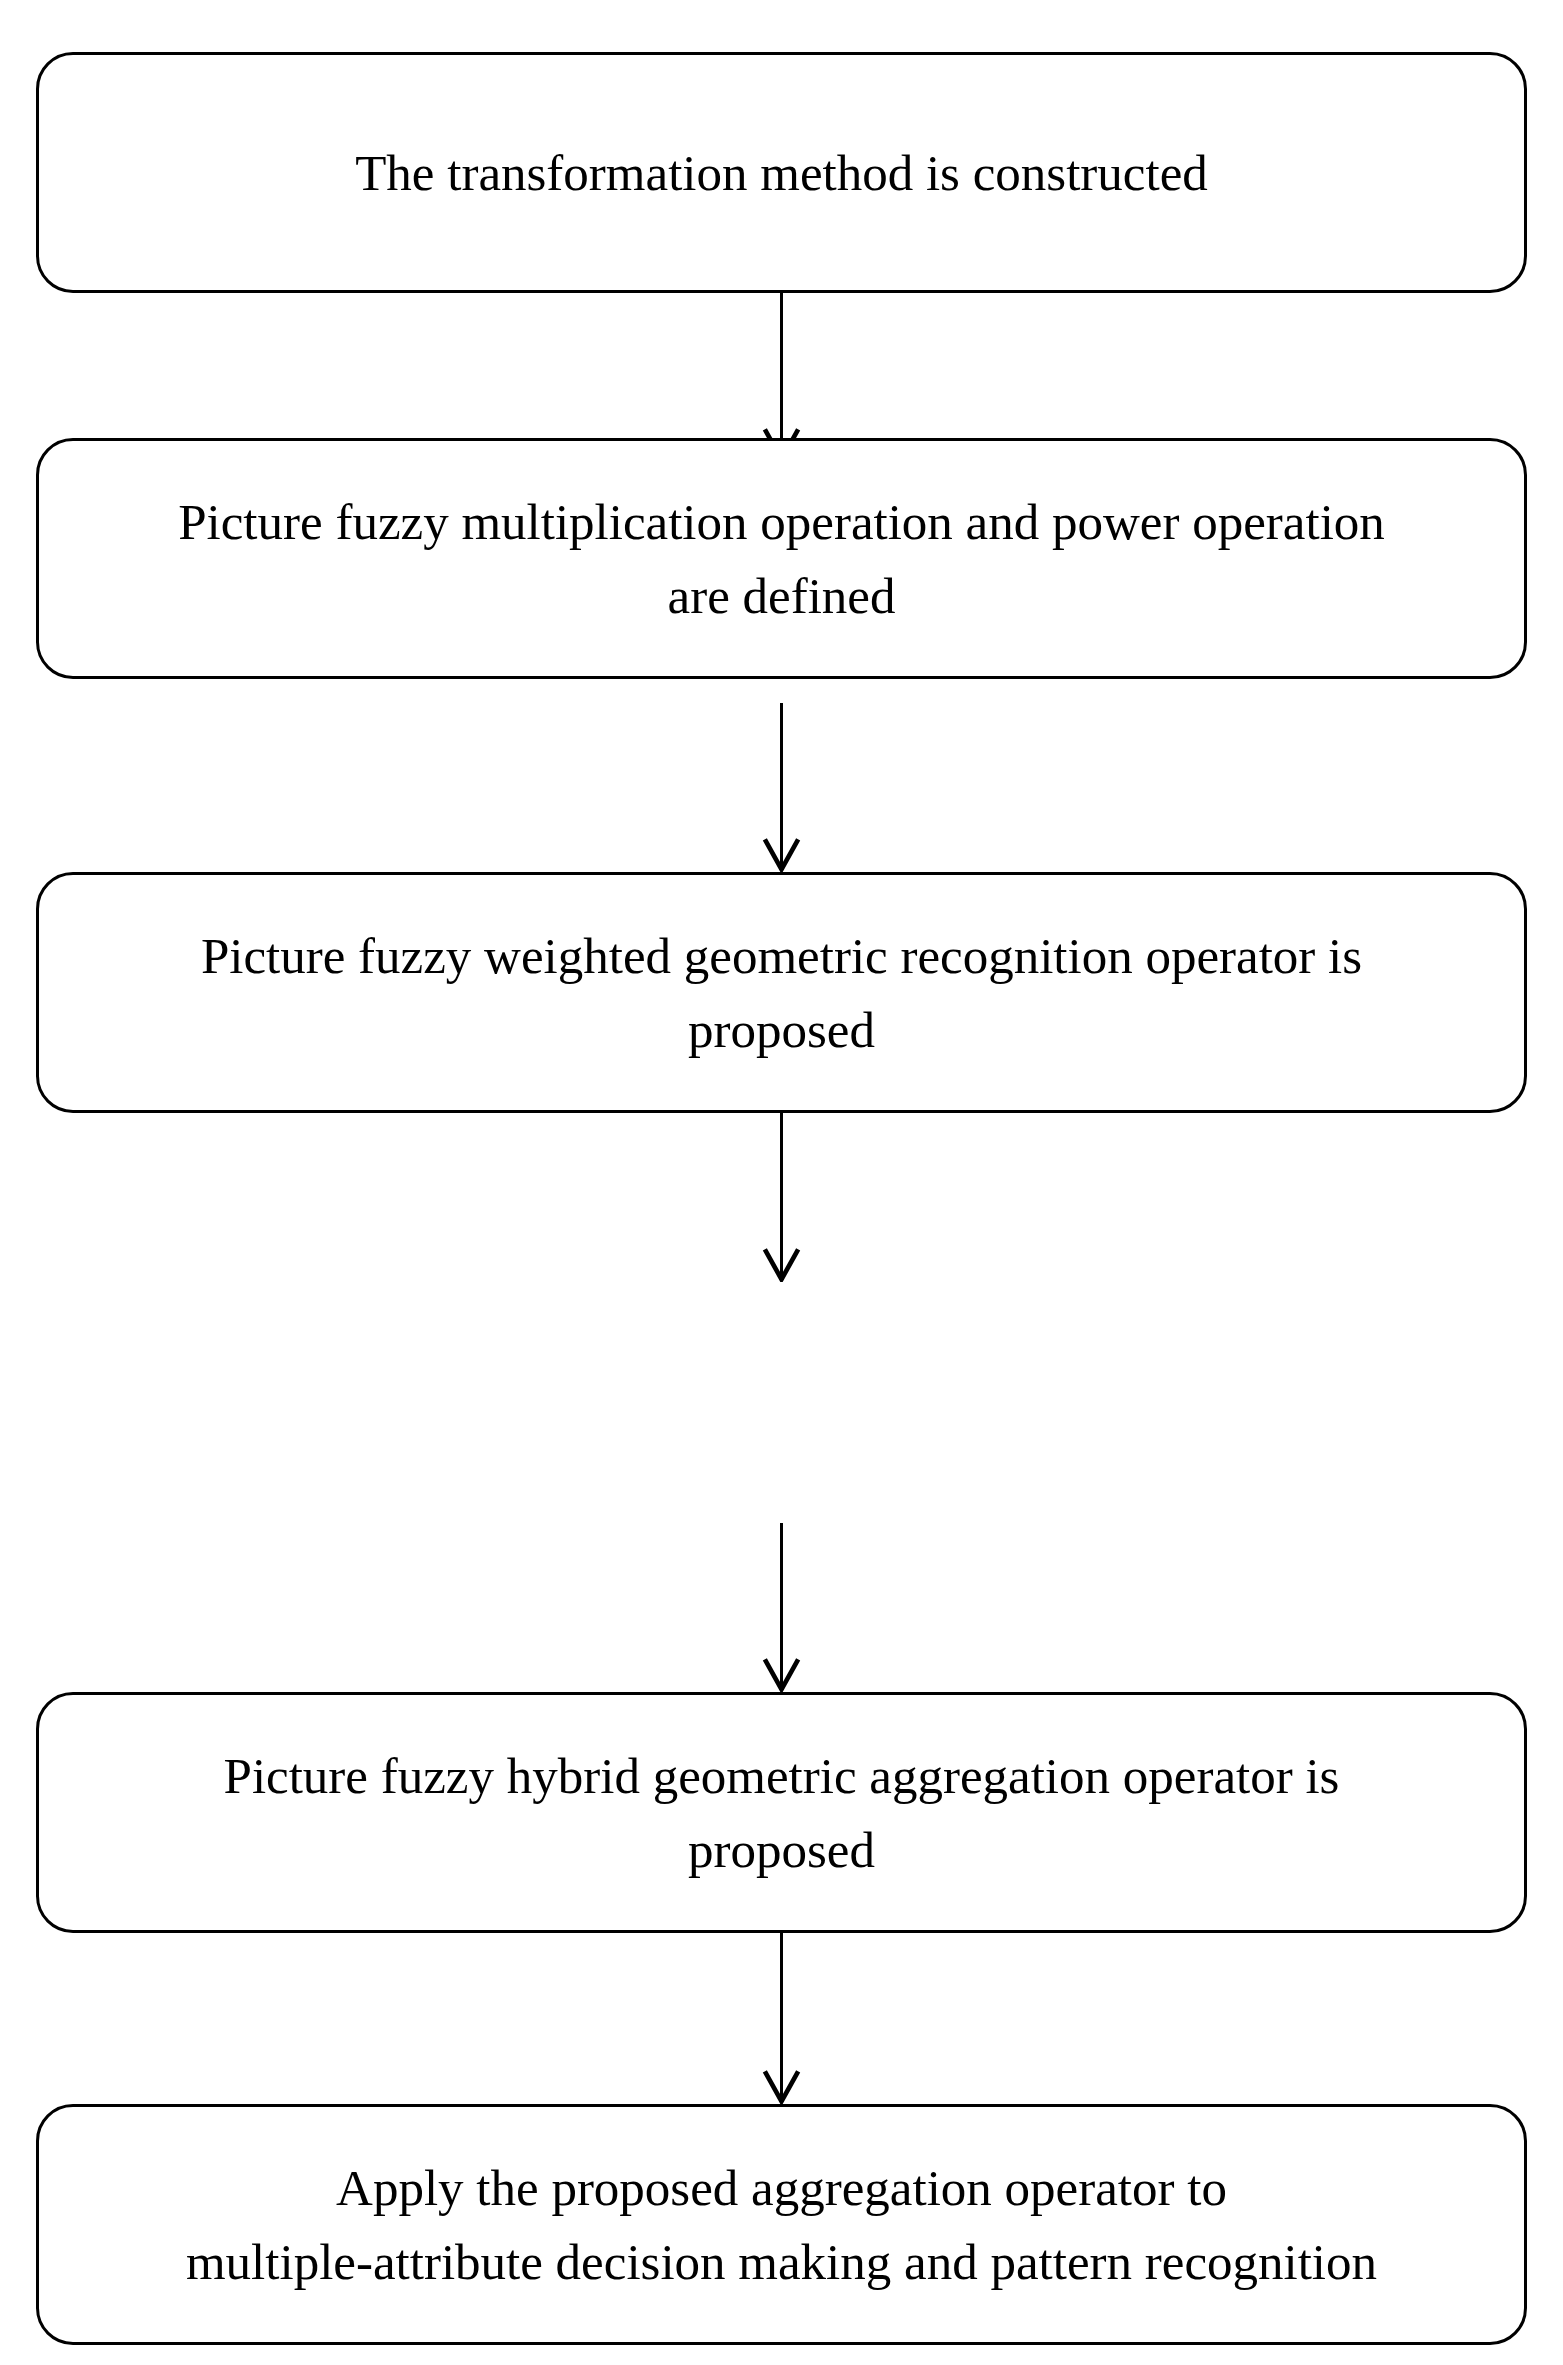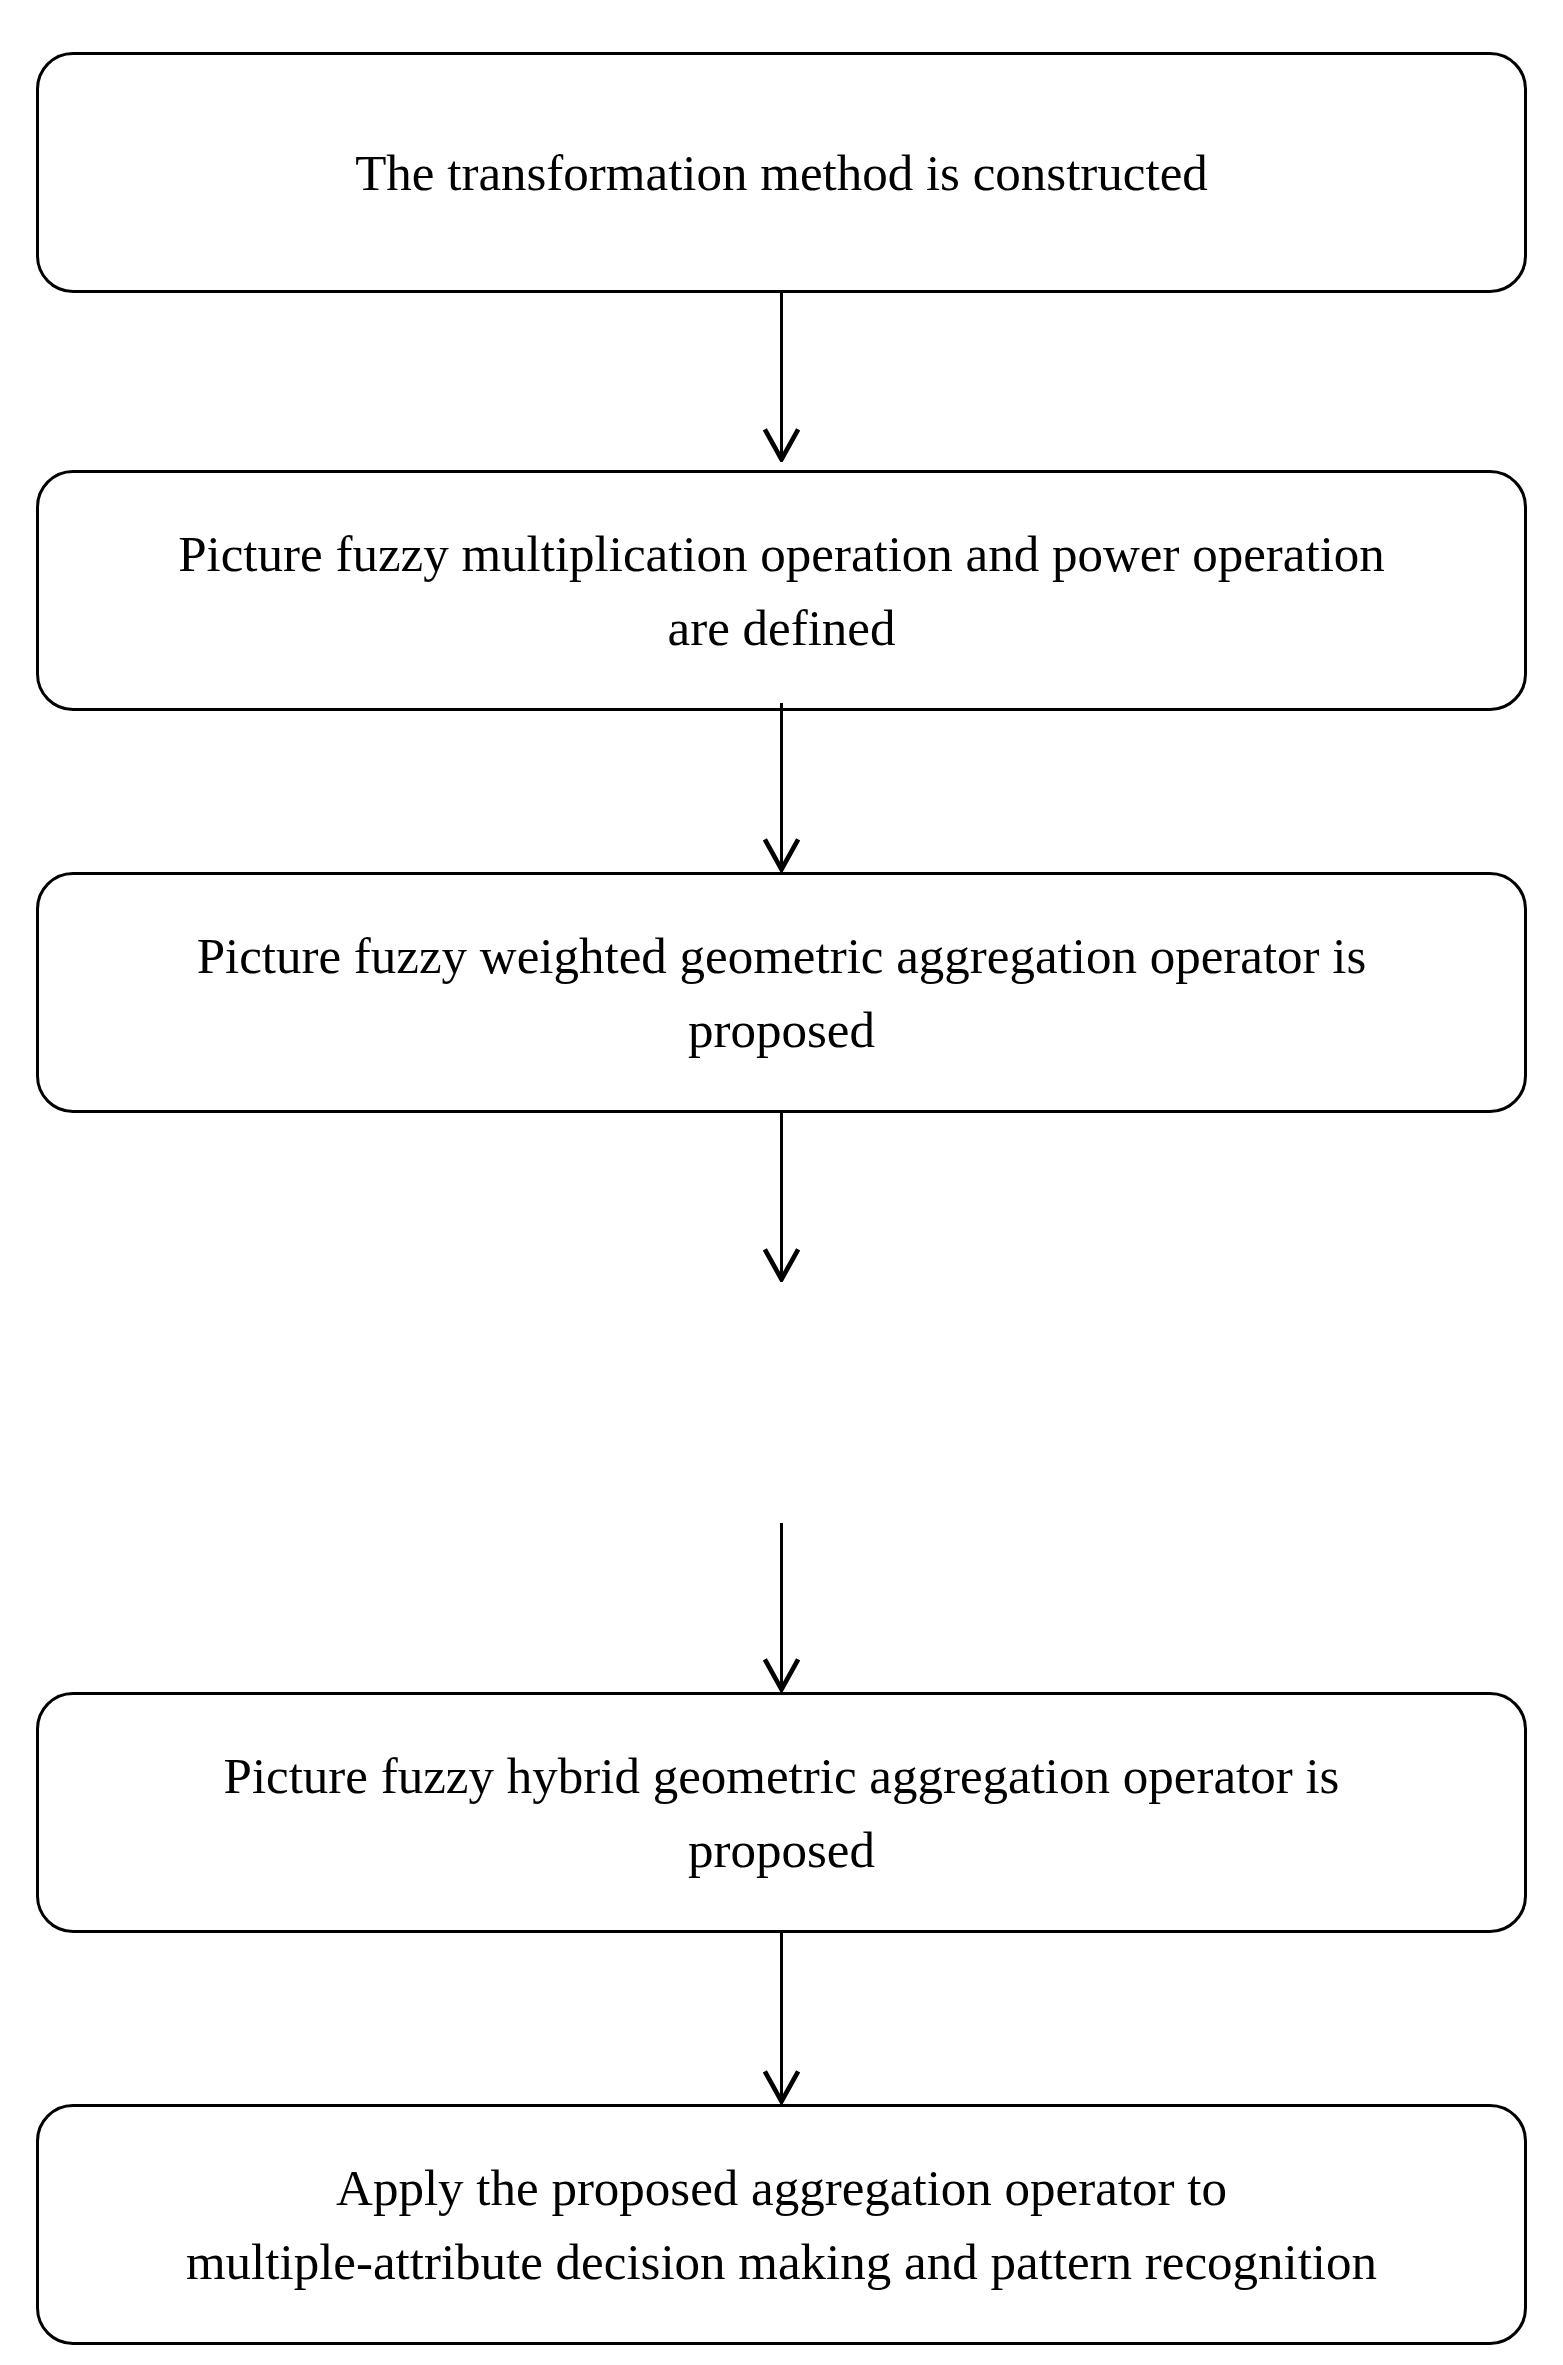--- a/index.html
+++ b/index.html
@@ -31,21 +31,21 @@
   }
   .box-text {
     display: block;
     white-space: pre-line;
     font-size: 51px;
     line-height: 74px;
     color: #000000;
     padding: 0 41px;
   }
   .b1 { top: 52px; }
-  .b2 { top: 470px; }
+  .b2 { top: 438px; }
   .b3 { top: 872px; }
   .b4 { top: 1282px; }
   .b5 { top: 1692px; text-align: center; }
   .b6 { top: 2104px; }
 
   .arrow {
     position: absolute;
     left: 760px;
     width: 43px;
   }
@@ -95,21 +95,21 @@
   </div>
 
   <div class="arrow a2">
     <div class="shaft"></div>
     <svg class="head" width="43" height="36" viewBox="0 0 64 54">
       <polyline points="7,5 32,50 57,5"></polyline>
     </svg>
   </div>
 
   <div class="box b3">
-    <span class="box-text">Picture fuzzy weighted geometric aggregation operator is
+    <span class="box-text">Picture fuzzy weighted geometric recognition operator is
 proposed</span>
   </div>
 
   <div class="arrow a3">
     <div class="shaft"></div>
     <svg class="head" width="43" height="36" viewBox="0 0 64 54">
       <polyline points="7,5 32,50 57,5"></polyline>
     </svg>
   </div>
 

